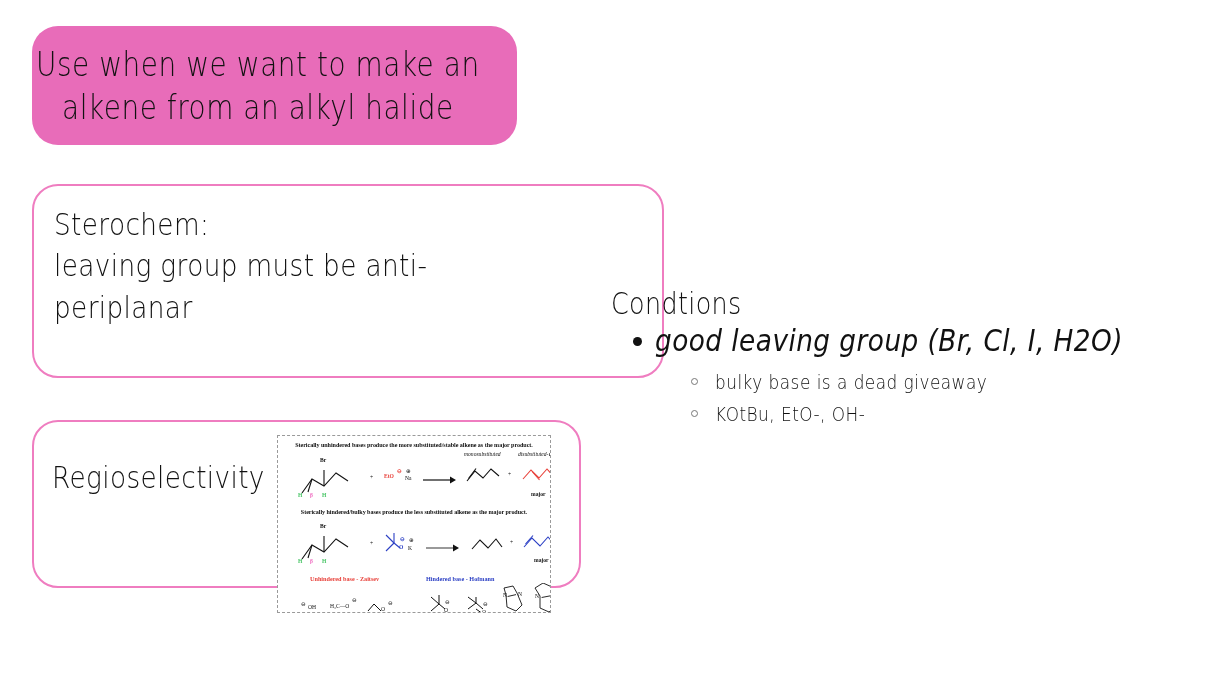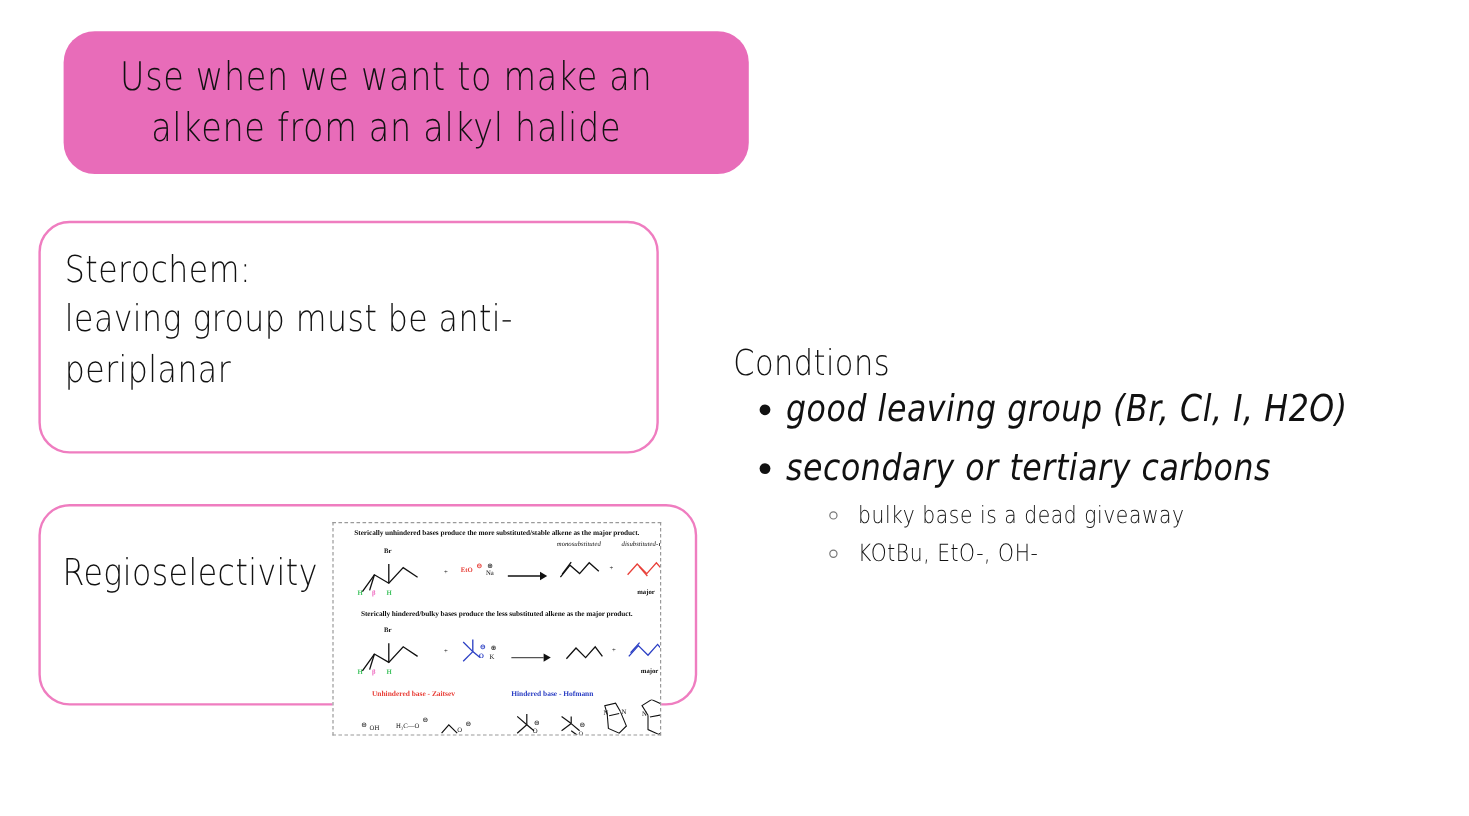--- a/index.html
+++ b/index.html
@@ -26,44 +26,43 @@
     transform-origin: left center;
   }
 
   
 
   
   #header-card {
     position: absolute;
     left: 32px;
     top: 26px;
-    width: 571px;
+    width: 485px;
     height: 119px;
     background: #e86cb9;
     border-radius: 26px;
     display: flex;
     align-items: center;
     justify-content: center;
-    margin-left: 21px;
   }
   #header-card .txt {
     text-align: center;
     font-size: 30px;
     line-height: 1.30;
     color: #111;
     letter-spacing: 0.6px;
     transform: scaleX(0.93) scaleY(1.10);
   }
 
   
   #stereochem-card {
     position: absolute;
     left: 32px;
     top: 184px;
-    width: 517px;
+    width: 632px;
     height: 194px;
     border: 2.5px solid #ef7dc0;
     border-radius: 26px;
     background: #fff;
     box-sizing: border-box;
     padding: 16px 20px 0 20px;
   }
   #stereochem-card .line {
     font-size: 28px;
     line-height: 1.48;
@@ -370,24 +369,20 @@
   </div>
 </div>
 
 <div id="conditions-panel">
   <div id="conditions-title" class="hand">Condtions</div>
 
   <ul class="bullet-list">
     <li class="bullet-l1">
       <span class="dot"></span>
       <span class="bul-txt hand">good leaving group (Br, Cl, I, H2O)</span>
-    </li>
-    <li class="bullet-l1">
-      <span class="dot"></span>
-      <span class="bul-txt hand">secondary or tertiary carbons</span>
     </li>
     <li class="bullet-l2">
       <span class="ring"></span>
       <span class="bul-txt hand">bulky base is a dead giveaway</span>
     </li>
     <li class="bullet-l2">
       <span class="ring"></span>
       <span class="bul-txt hand">KOtBu, EtO-, OH-</span>
     </li>
   </ul>

